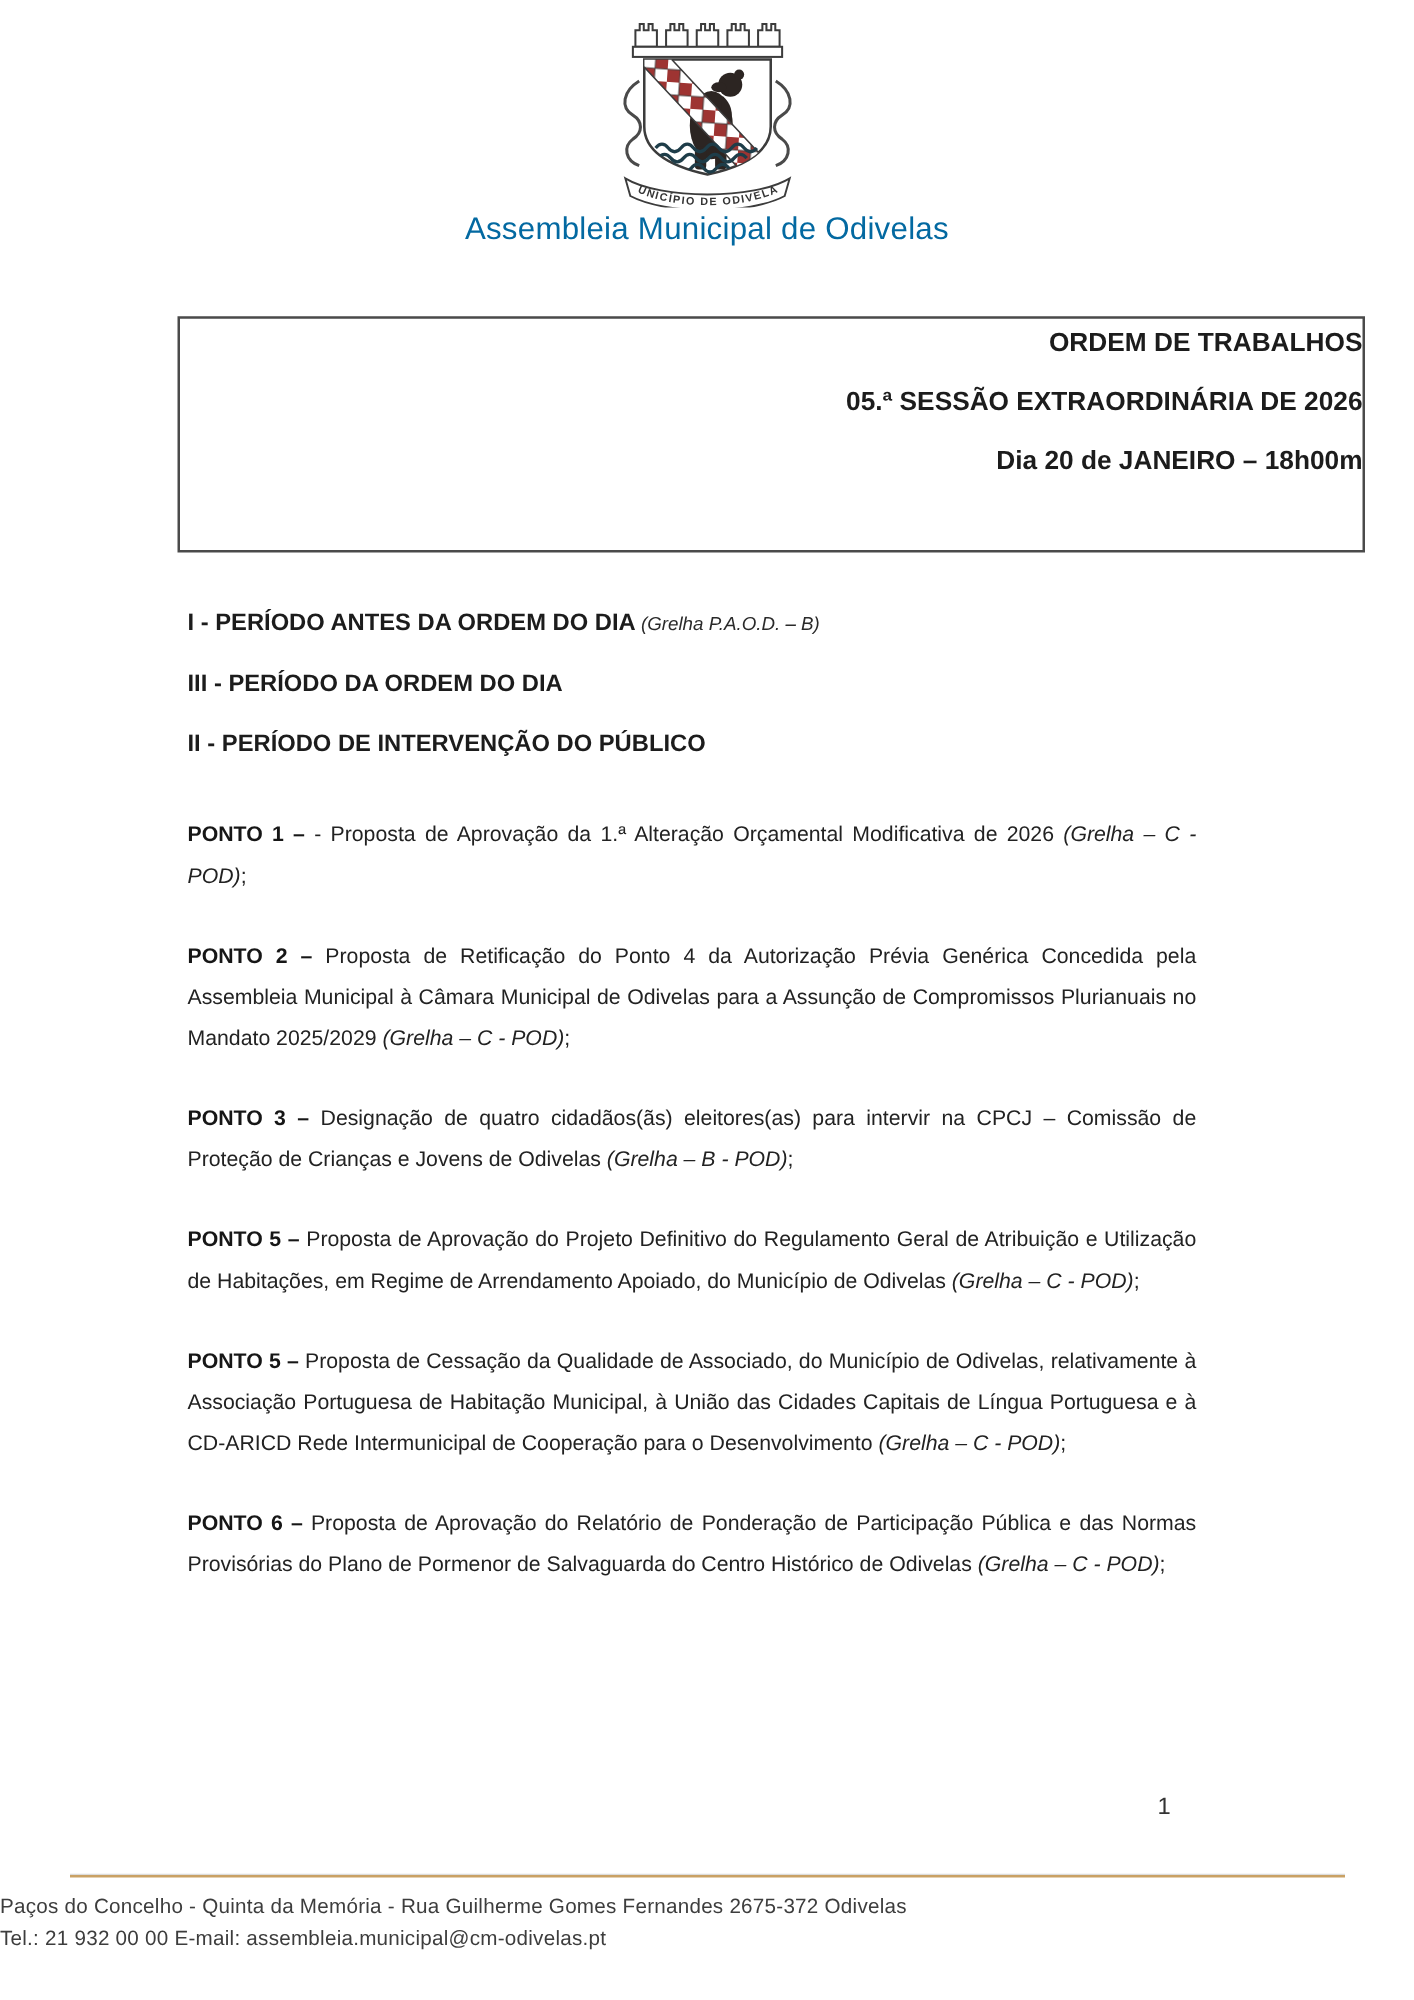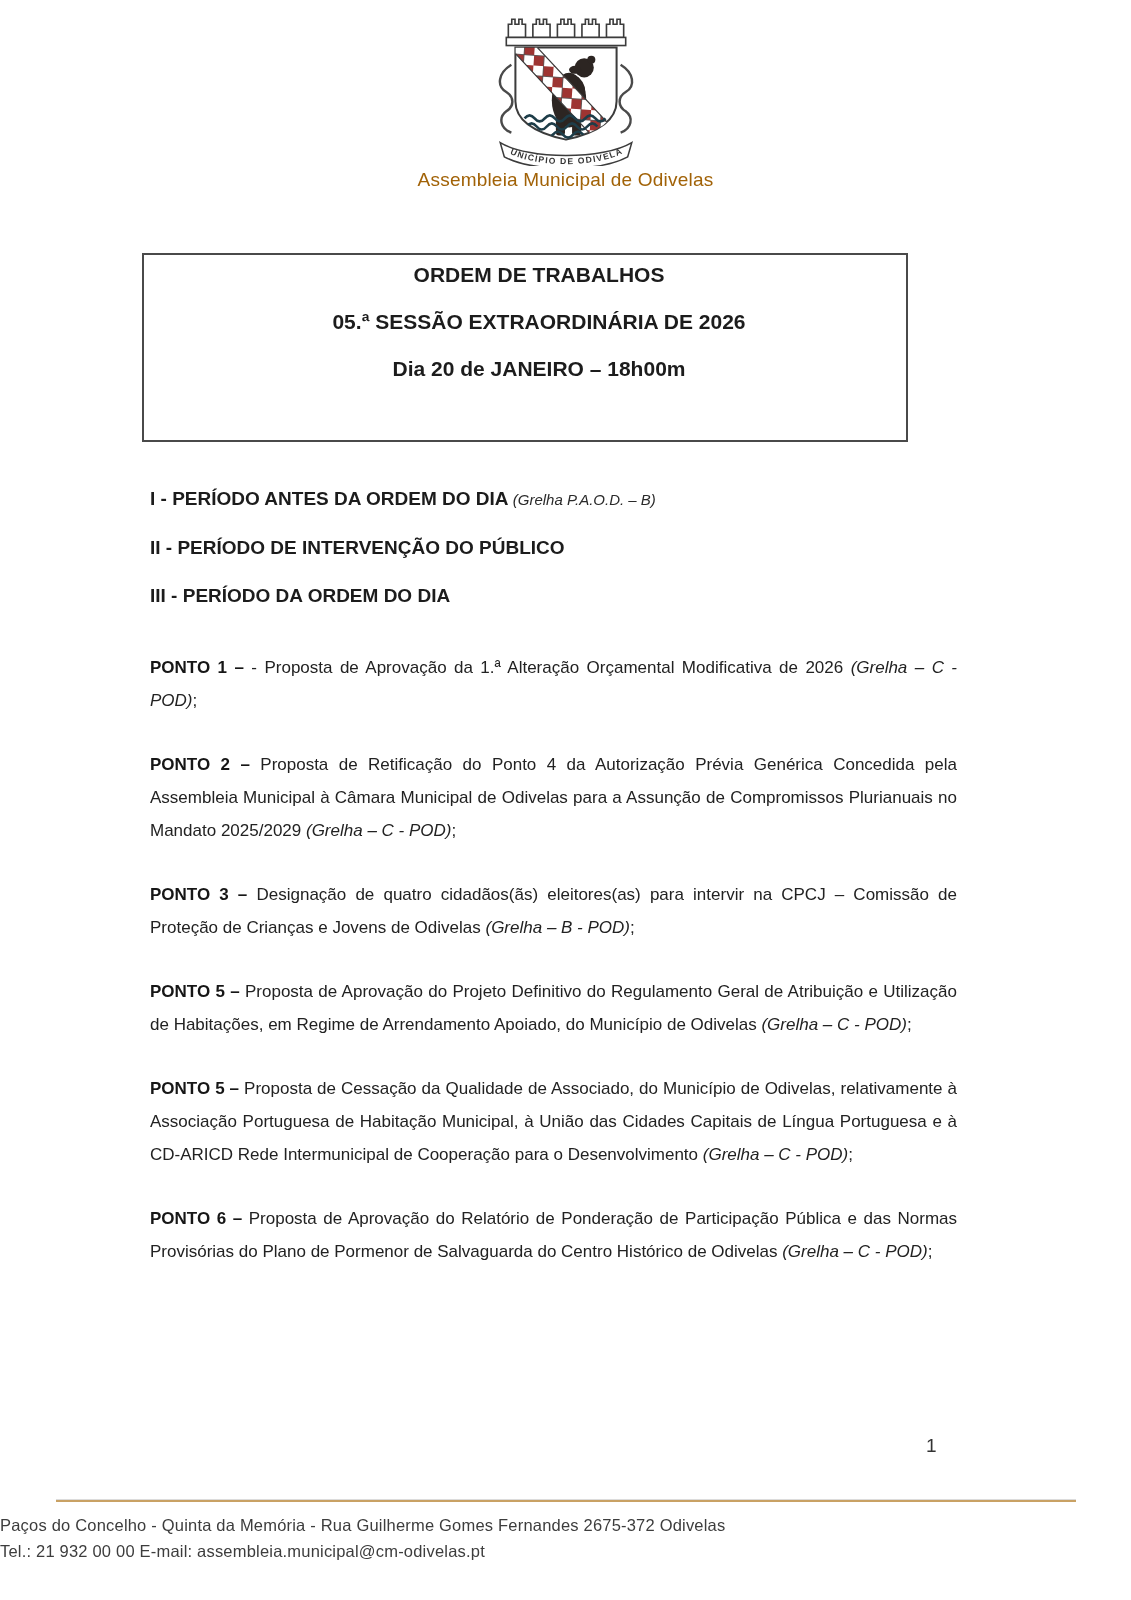--- a/index.html
+++ b/index.html
@@ -14,25 +14,25 @@
   *{box-sizing:border-box;}
   html,body{margin:0;padding:0;}
   body{
     width:1131px;height:1600px;position:relative;background:#ffffff;
     font-family:"Liberation Sans", sans-serif;color:var(--ink);
     overflow:hidden;
   }
   
   .logo-block{position:absolute;top:6px;left:0;width:100%;text-align:center;}
   .crest{display:block;margin:0 auto;width:172px;height:160px;}
-  .logo-caption{font-size:19px;color:#a16207;margin-top:3px;letter-spacing:0.2px;}
+  .logo-caption{font-size:25px;color:#0369a1;margin-top:3px;letter-spacing:0.2px;}
   
   .header-box{
-    position:absolute;left:142px;top:253px;width:766px;height:189px;
-    border:2px solid #4a4a4a;text-align:center;padding-top:8px;padding-left:28px;
+    position:absolute;left:142px;top:253px;width:950px;height:189px;
+    border:2px solid #4a4a4a;text-align:right;padding-top:8px;padding-left:28px;
   }
   .box-line{font-weight:bold;font-size:21px;line-height:24px;margin:0 0 23px;color:#1c1c1c;}
   
   .content{position:absolute;left:150px;top:488px;width:807px;}
   .section-head{
     font-size:19px;font-weight:bold;line-height:22px;margin:0 0 26px;color:#1c1c1c;
     white-space:nowrap;
   }
   .section-note{font-weight:normal;font-style:italic;font-size:15px;color:#2a2a2a;}
   .point{
@@ -119,22 +119,22 @@
 </div>
 
 <div class="header-box">
   <div class="box-line">ORDEM DE TRABALHOS</div>
   <div class="box-line">05.ª SESSÃO EXTRAORDINÁRIA DE 2026</div>
   <div class="box-line">Dia 20 de JANEIRO –  18h00m</div>
 </div>
 
 <main class="content">
   <h2 class="section-head"><span>I - PERÍODO ANTES DA ORDEM DO DIA</span><em class="section-note"> (Grelha P.A.O.D. – B)</em></h2>
+  <h2 class="section-head"><span>III - PERÍODO DA ORDEM DO DIA</span></h2>
   <h2 class="section-head"><span>II - PERÍODO DE INTERVENÇÃO DO PÚBLICO</span></h2>
-  <h2 class="section-head"><span>III - PERÍODO DA ORDEM DO DIA</span></h2>
 
   <p class="point first"><strong>PONTO 1 –</strong><span> - Proposta de Aprovação da 1.ª Alteração Orçamental Modificativa de 2026 </span><em>(Grelha – C - POD)</em><span>;</span></p>
 
   <p class="point"><strong>PONTO 2 –</strong><span> Proposta de Retificação do Ponto 4 da Autorização Prévia Genérica Concedida pela Assembleia Municipal à Câmara Municipal de Odivelas para a Assunção de Compromissos Plurianuais no Mandato 2025/2029 </span><em>(Grelha – C - POD)</em><span>;</span></p>
 
   <p class="point"><strong>PONTO 3 –</strong><span> Designação de quatro cidadãos(ãs) eleitores(as) para intervir na CPCJ – Comissão de Proteção de Crianças e Jovens de Odivelas </span><em>(Grelha – B - POD)</em><span>;</span></p>
 
   <p class="point"><strong>PONTO 5 –</strong><span> Proposta de Aprovação do Projeto Definitivo do Regulamento Geral de Atribuição e Utilização de Habitações, em Regime de Arrendamento Apoiado, do Município de Odivelas </span><em>(Grelha – C - POD)</em><span>;</span></p>
 
   <p class="point"><strong>PONTO 5 –</strong><span> Proposta de Cessação da Qualidade de Associado, do Município de Odivelas, relativamente à Associação Portuguesa de Habitação Municipal, à União das Cidades Capitais de Língua Portuguesa e à CD-ARICD Rede Intermunicipal de Cooperação para o Desenvolvimento </span><em>(Grelha – C - POD)</em><span>;</span></p>

